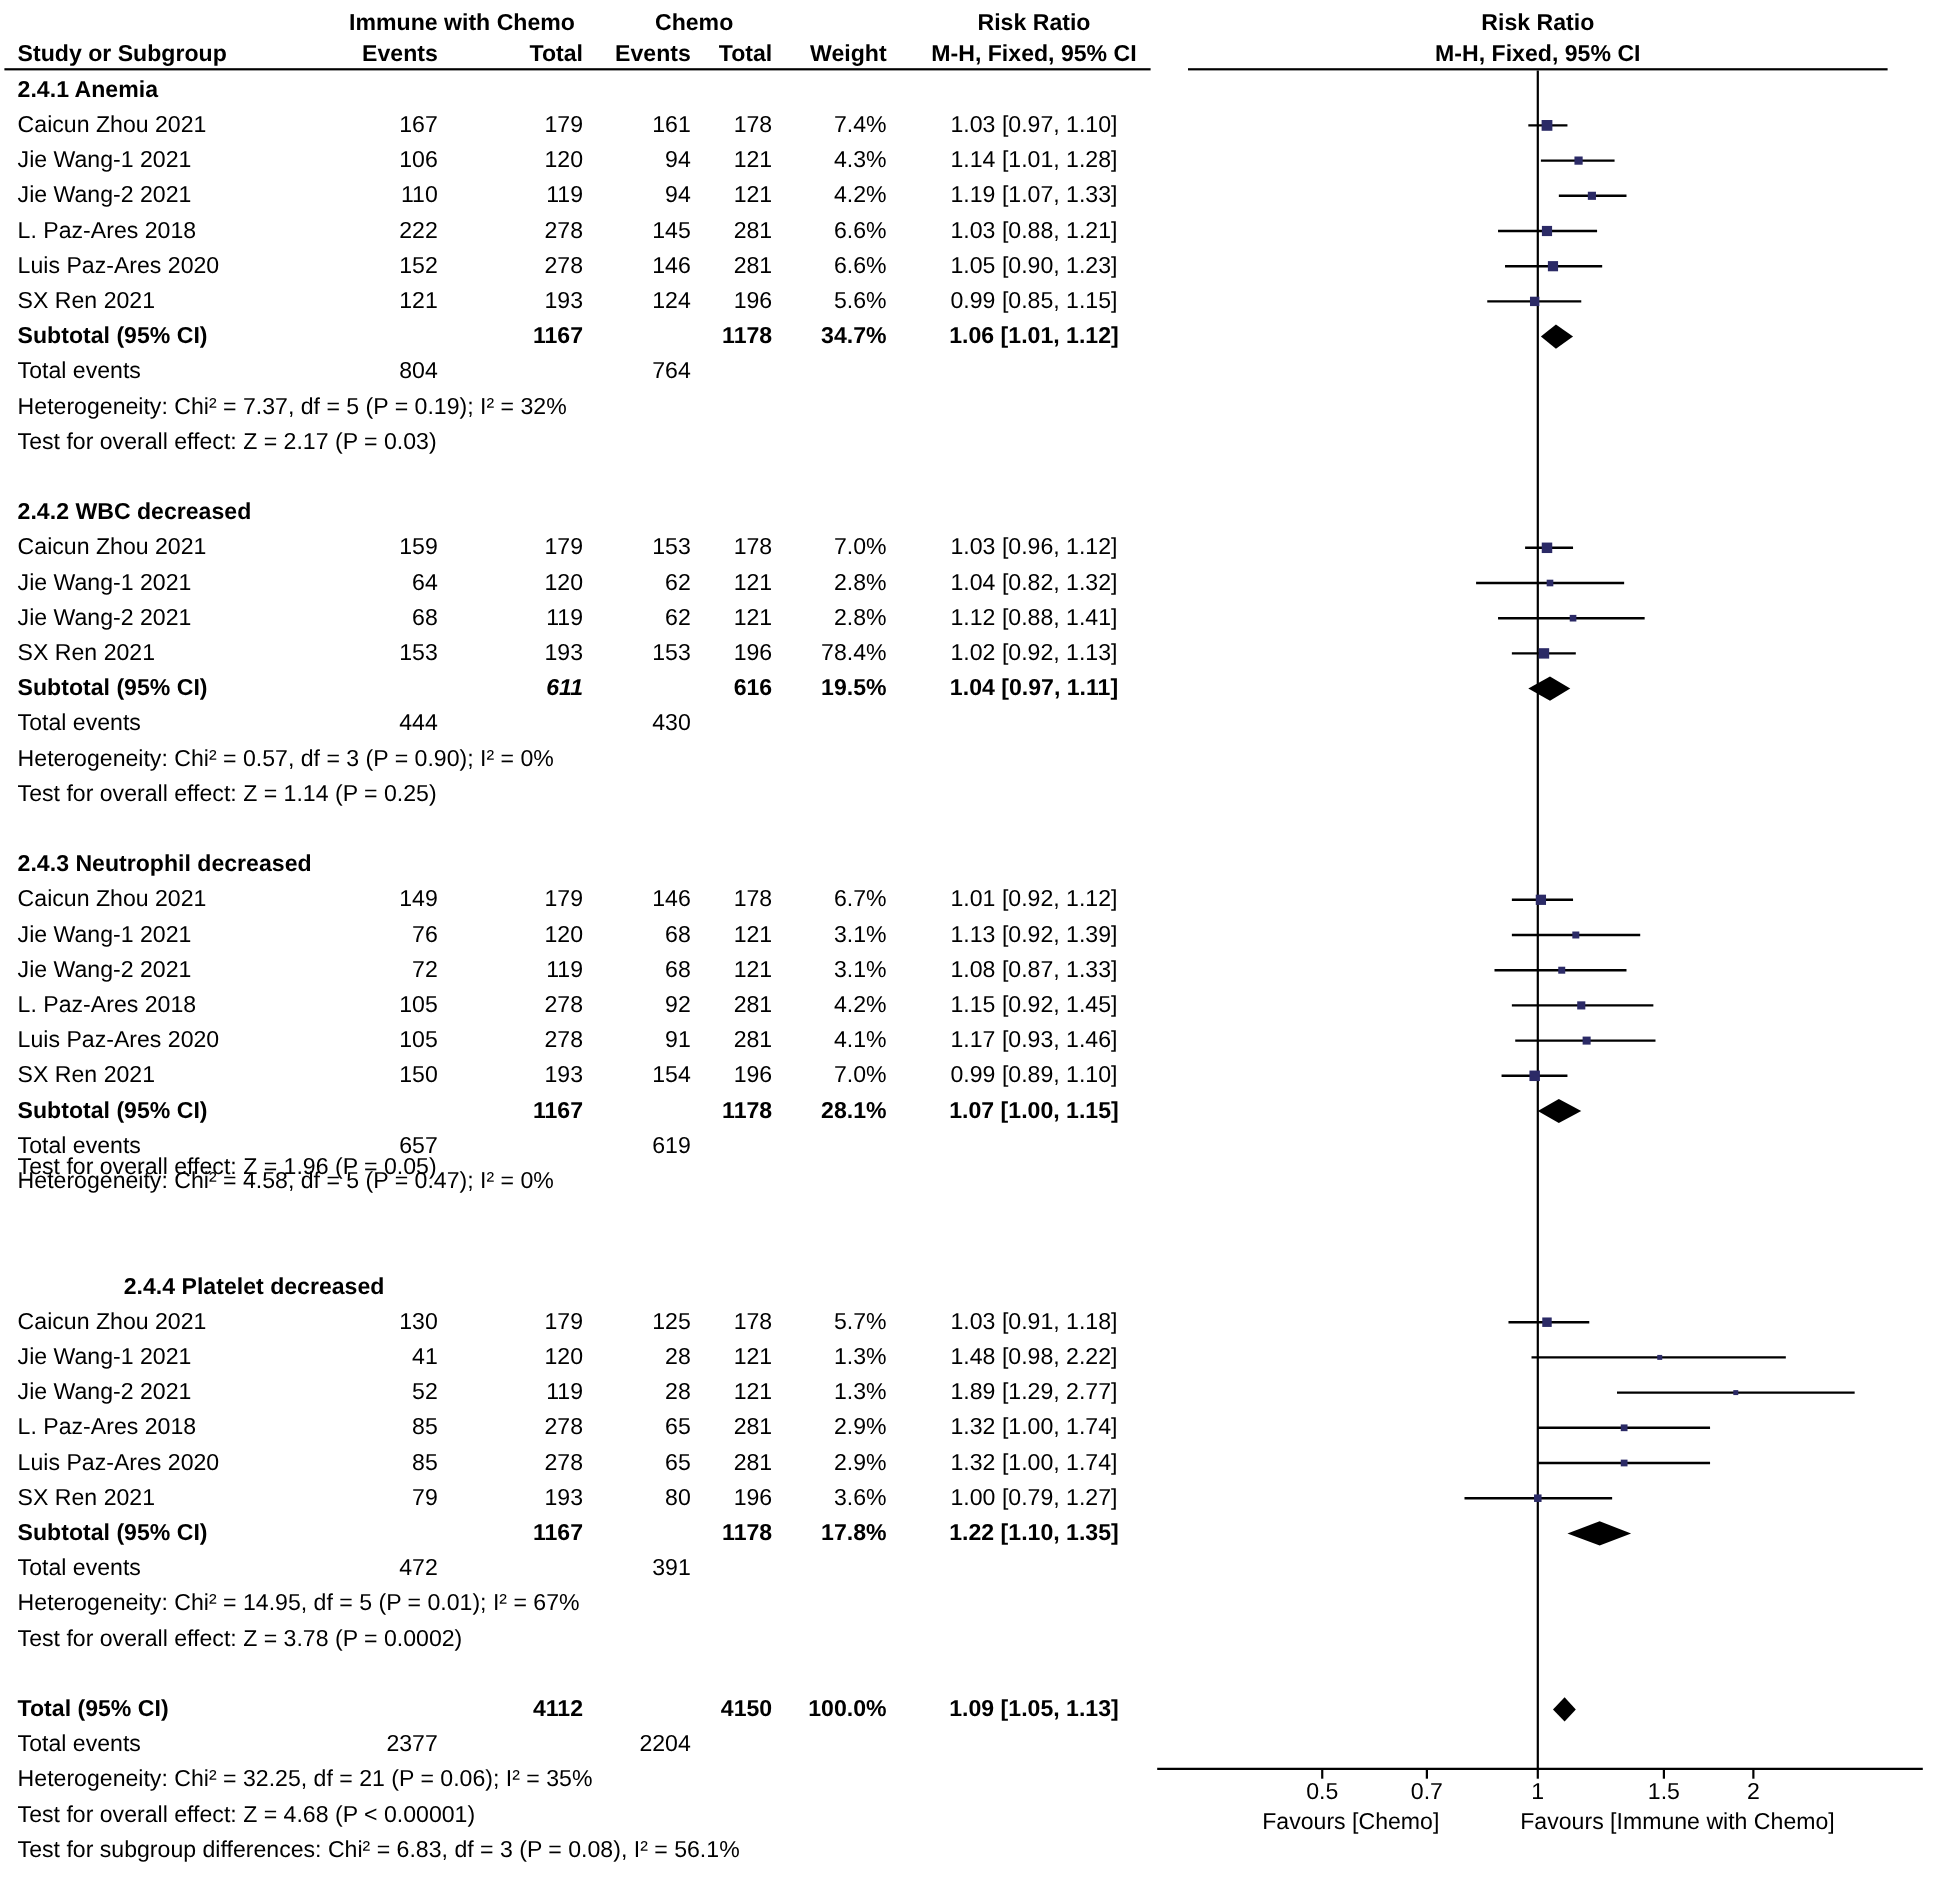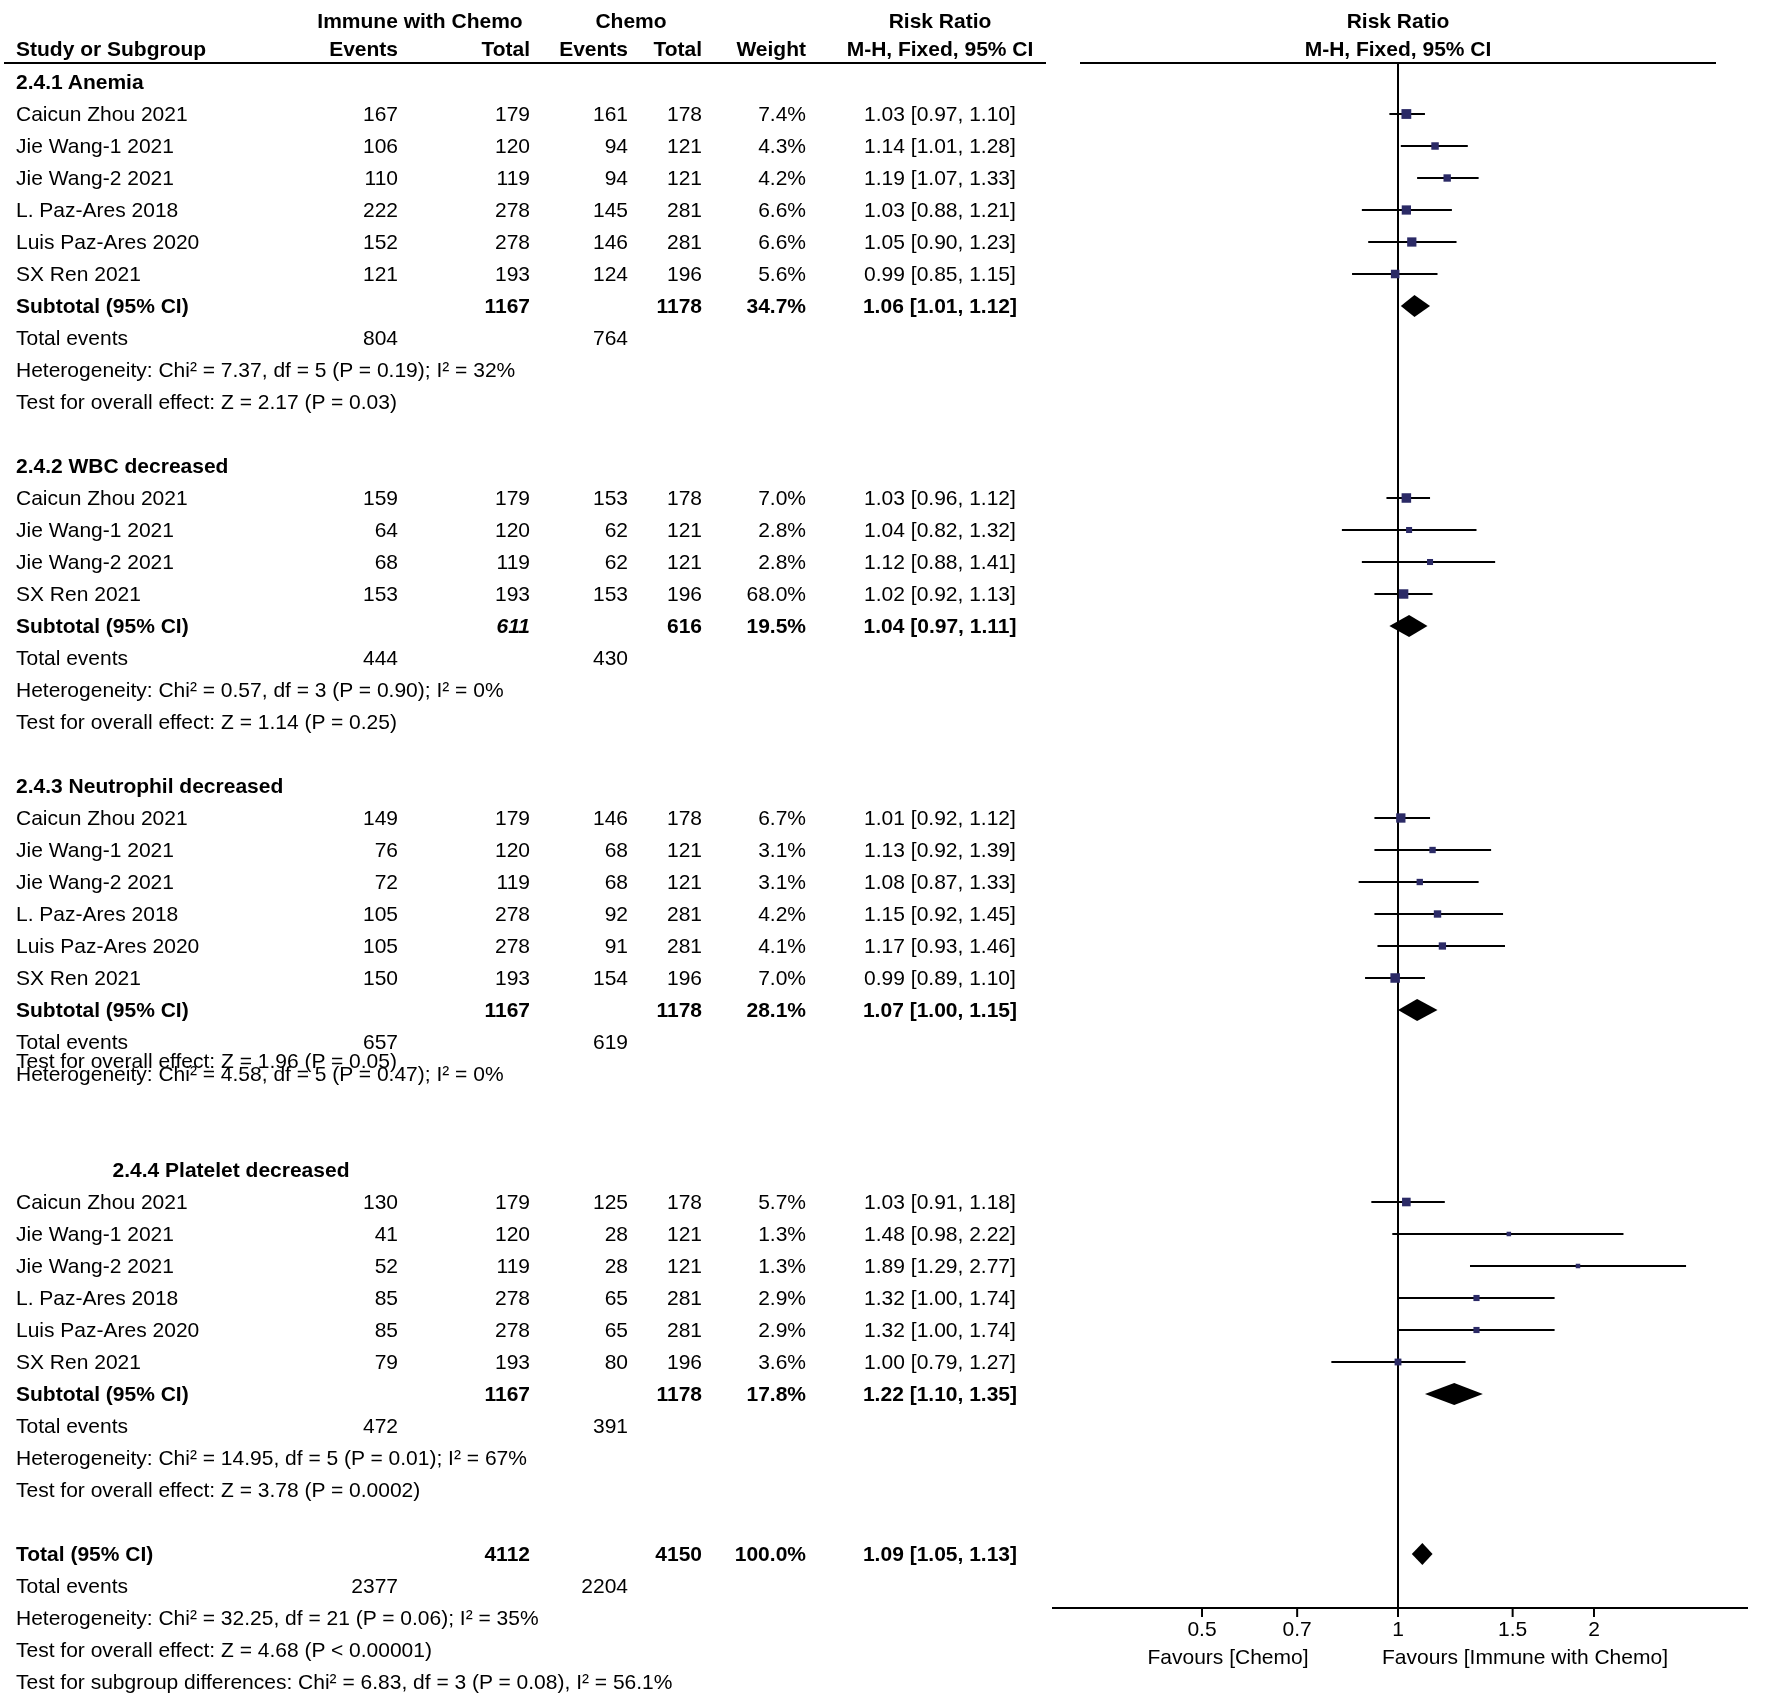--- a/index.html
+++ b/index.html
@@ -145,21 +145,21 @@
         <span class="cell" style="left: 612px; width: 90px; text-align: right;">121</span>
         <span class="cell" style="left: 716px; width: 90px; text-align: right;">2.8%</span>
         <span class="cell" style="left: 820px; width: 240px; text-align: center;">1.12 [0.88, 1.41]</span>
       </div>
       <div class="row" style="top: 578px;">
         <span class="cell" style="left: 16px; width: 430px; text-align: left;">SX Ren 2021</span>
         <span class="cell" style="left: 278px; width: 120px; text-align: right;">153</span>
         <span class="cell" style="left: 410px; width: 120px; text-align: right;">193</span>
         <span class="cell" style="left: 528px; width: 100px; text-align: right;">153</span>
         <span class="cell" style="left: 612px; width: 90px; text-align: right;">196</span>
-        <span class="cell" style="left: 716px; width: 90px; text-align: right;">68.0%</span>
+        <span class="cell" style="left: 716px; width: 90px; text-align: right;">78.4%</span>
         <span class="cell" style="left: 820px; width: 240px; text-align: center;">1.02 [0.92, 1.13]</span>
       </div>
       <div class="row b" style="top: 610px;">
         <span class="cell" style="left: 16px; width: 430px; text-align: left;">Subtotal (95% CI)</span>
         <span class="cell" style="left: 410px; width: 120px; text-align: right; font-style: italic;">611</span>
         <span class="cell" style="left: 612px; width: 90px; text-align: right;">616</span>
         <span class="cell" style="left: 716px; width: 90px; text-align: right;">19.5%</span>
         <span class="cell" style="left: 820px; width: 240px; text-align: center;">1.04 [0.97, 1.11]</span>
       </div>
       <div class="row" style="top: 642px;">

